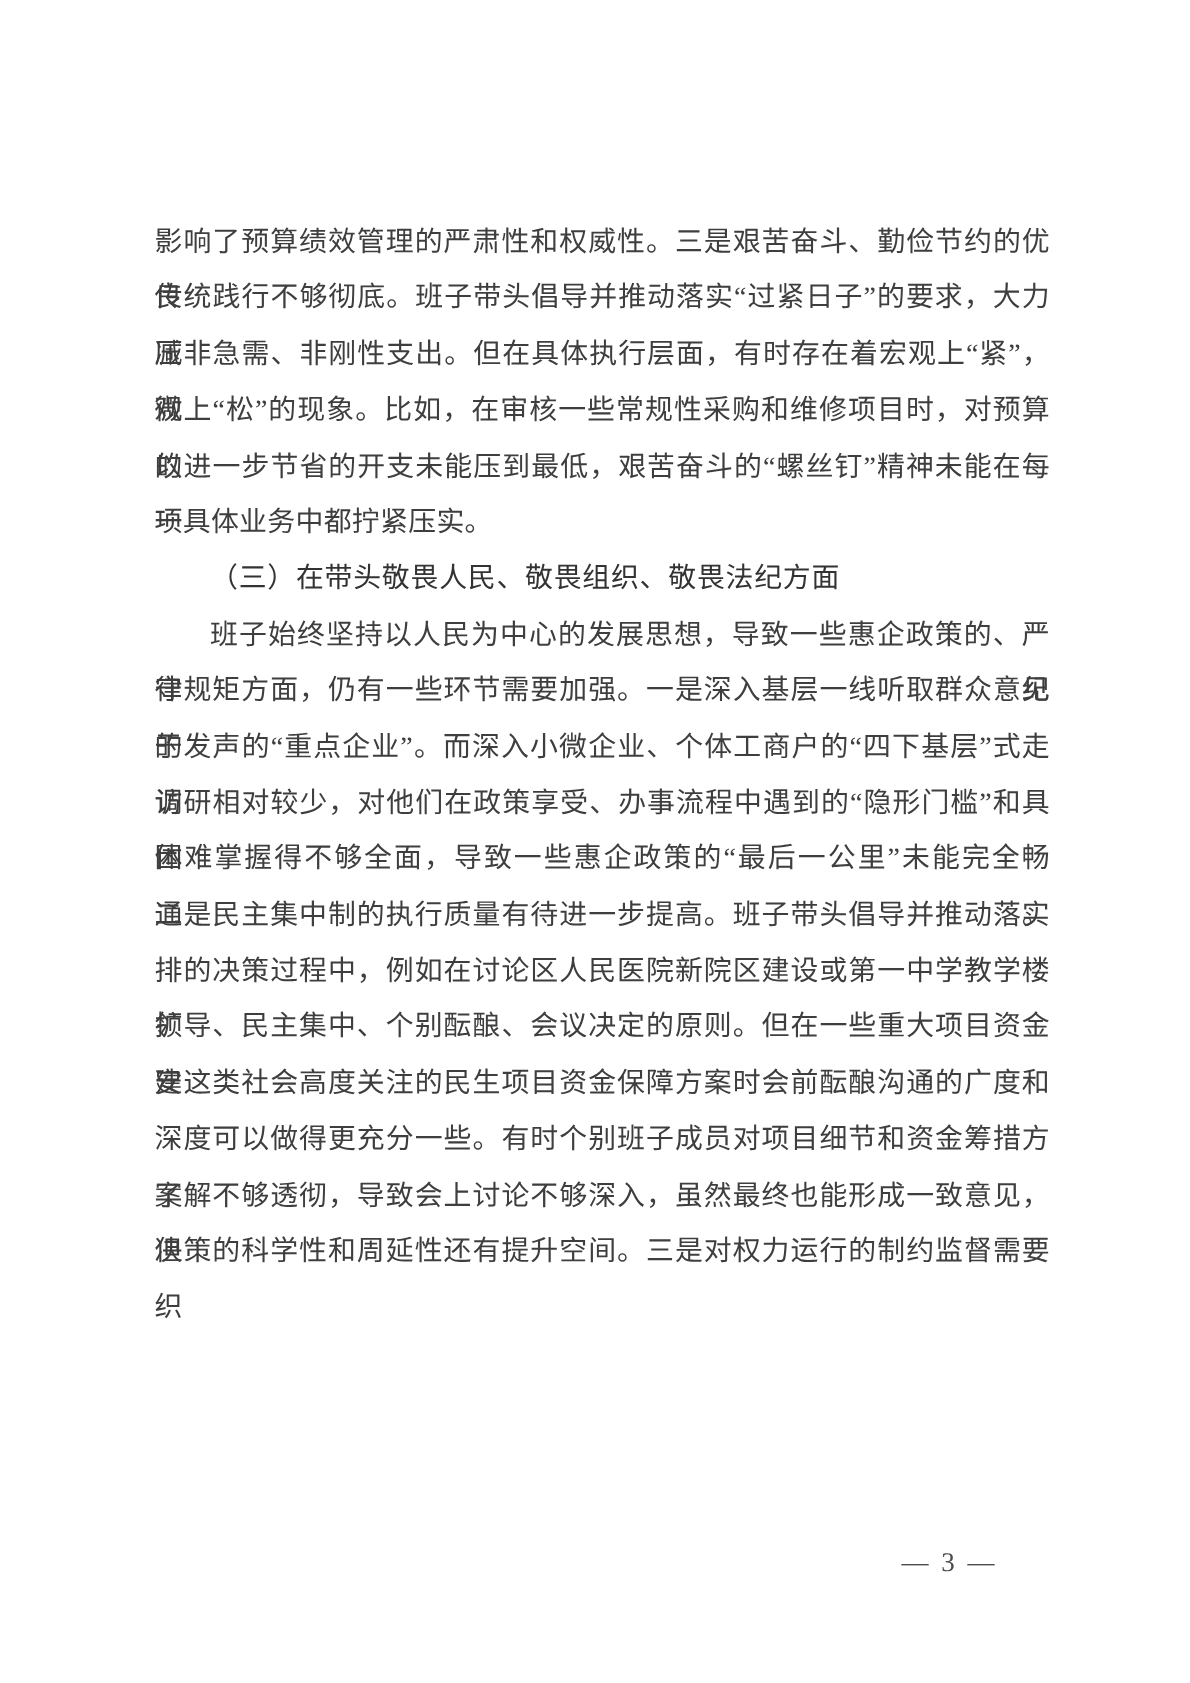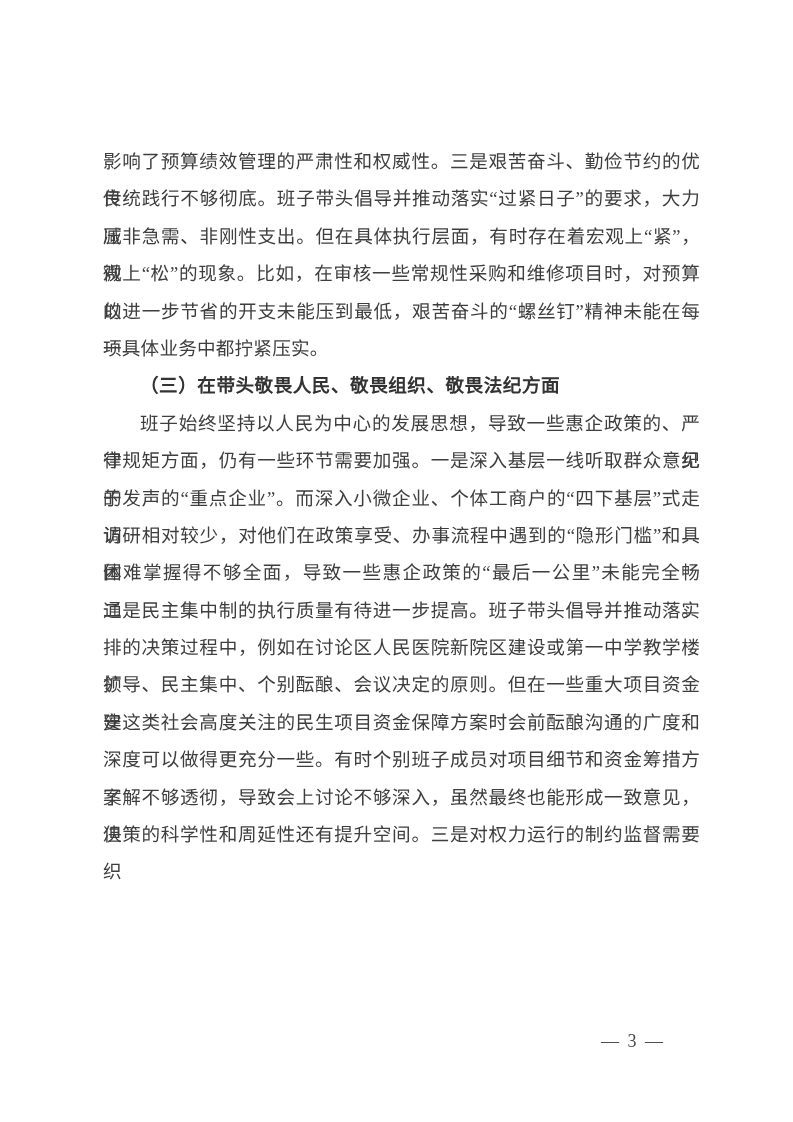--- a/index.html
+++ b/index.html
@@ -32,21 +32,21 @@
   }
   .line.j {
     white-space: normal;
     text-align: justify;
     text-align-last: justify;
   }
   .line.indent {
     text-indent: 37px;
   }
   .line.heading {
-    font-weight: bold;
+    font-weight: normal;
     color: #333333;
     letter-spacing: 0.5px;
   }
   .page-number {
     position: absolute;
     left: 601px;
     top: 1028px;
     width: 80px;
     font-size: 18px;
     line-height: 26px;

